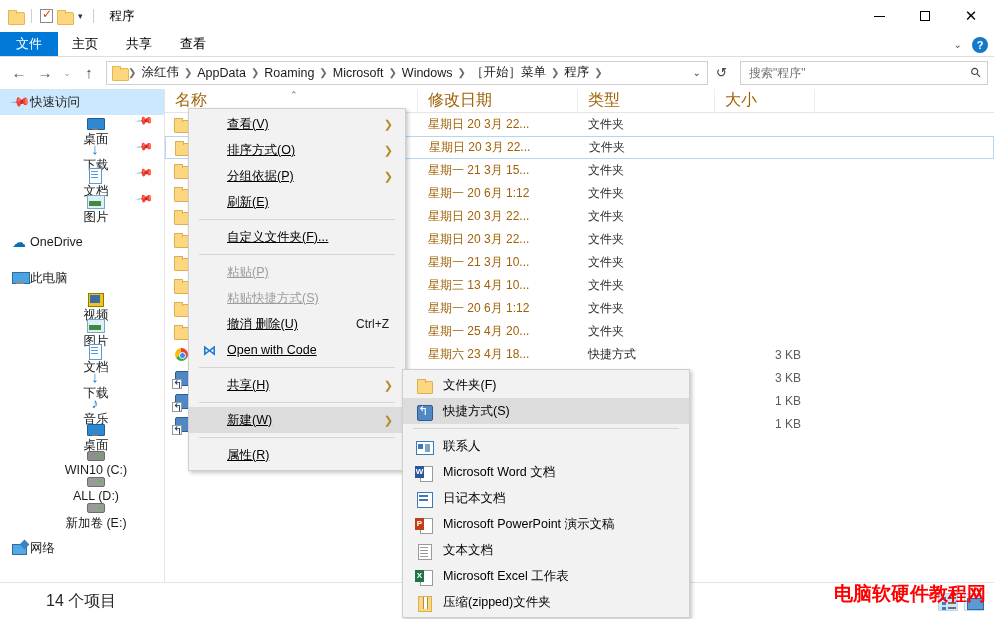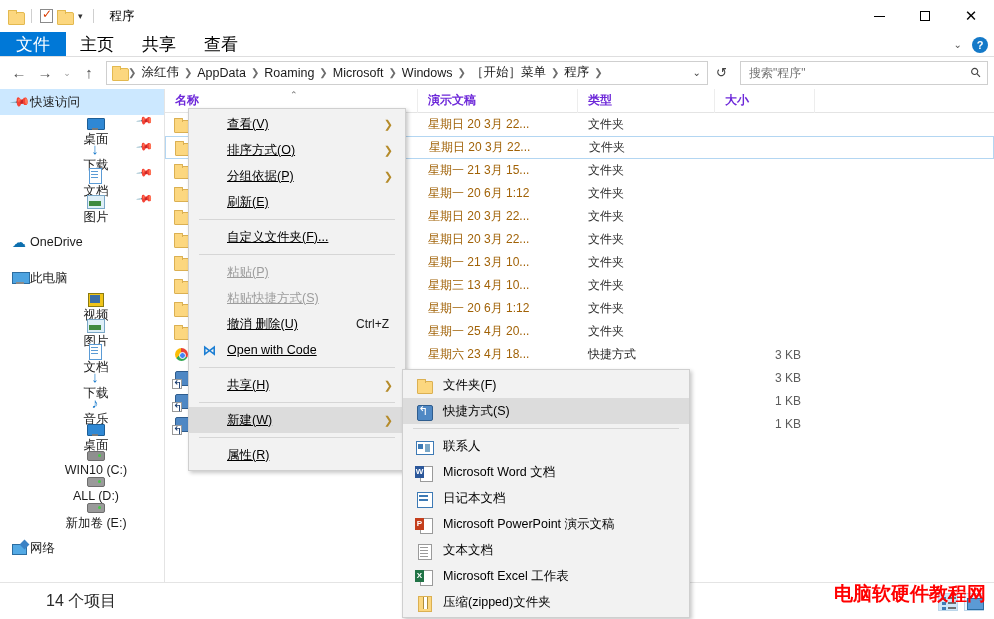--- a/index.html
+++ b/index.html
@@ -48,21 +48,21 @@
   .wc-min{width:11px;height:1px;background:#000;}
   .wc-max{width:10px;height:10px;border:1px solid #000;}
   .wc-x{font-size:15px;line-height:15px;font-family:"DejaVu Sans",sans-serif;}
 
   
   .ribbon {
     position:absolute; top:32px; left:0; width:994px; height:25px;
     background:#ffffff; display:flex; align-items:stretch;
     border-bottom:1px solid #dededf;
   }
-  .rtab { padding:0 14px; display:flex; align-items:center; font-size:17px; color:#000; }
+  .rtab { padding:0 14px; display:flex; align-items:center; font-size:13px; color:#000; }
   .rtab.file { background:#0078d7; color:#fff; padding:0 16px; }
   .ribbon-right { position:absolute; right:6px; top:0; height:25px; display:flex; align-items:center; gap:10px;}
   .chev { font-size:10px; color:#555; }
   .help-ico {
     width:16px;height:16px;border-radius:50%;background:#1479c8;color:#fff;
     font-size:11px;font-weight:bold;display:flex;align-items:center;justify-content:center;
   }
 
   
   .addrbar {
@@ -124,21 +124,21 @@
   .ico-network:after{content:"";position:absolute;left:9px;top:1px;width:7px;height:7px;background:#3b82c4;transform:rotate(45deg);}
 
   
   .list-pane {
     position:absolute; top:89px; left:164px; width:830px; height:493px; background:#fff;
     border-left:1px solid #e4e4e4;
   }
   .col-head {
     height:24px; display:flex; align-items:center; border-bottom:1px solid #e4e4e4; position:relative;
   }
-  .col { font-size:12px; color:#6d28d9; padding-left:10px; height:24px; display:flex; align-items:center; border-right:1px solid #ededed;font-weight:bold;}
+  .col { font-size:16px; color:#a16207; padding-left:10px; height:24px; display:flex; align-items:center; border-right:1px solid #ededed;}
   .col.c-name{ width:253px; }
   .col.c-date{ width:160px; }
   .col.c-type{ width:137px; }
   .col.c-size{ width:100px; }
   .sort-caret{ position:absolute; left:125px; top:1px; font-size:9px; color:#6b6b6b; }
 
   .row { height:23px; display:flex; align-items:center; font-size:12px; color:#1b1b1b; }
   .row.sel { border:1px solid #b3d6f2; background:#fff; height:23px;}
   .cell { padding-left:10px; display:flex; align-items:center; height:100%; white-space:nowrap; overflow:hidden;}
   .cell.c-name{ width:253px; padding-left:8px; gap:6px;}
@@ -370,21 +370,21 @@
 
     <div class="nav-item">
       <span class="ico ico-network"></span>
       <span class="nlabel">网络</span>
     </div>
   </div>
 
   <div class="list-pane">
     <div class="col-head">
       <div class="col c-name">名称</div>
-      <div class="col c-date">演示文稿</div>
+      <div class="col c-date">修改日期</div>
       <div class="col c-type">类型</div>
       <div class="col c-size">大小</div>
       <span class="sort-caret">⌃</span>
     </div>
 
     <div class="row">
       <div class="cell c-name">
           <span class="f-ico folder"></span>
           <span></span>
         </div>

